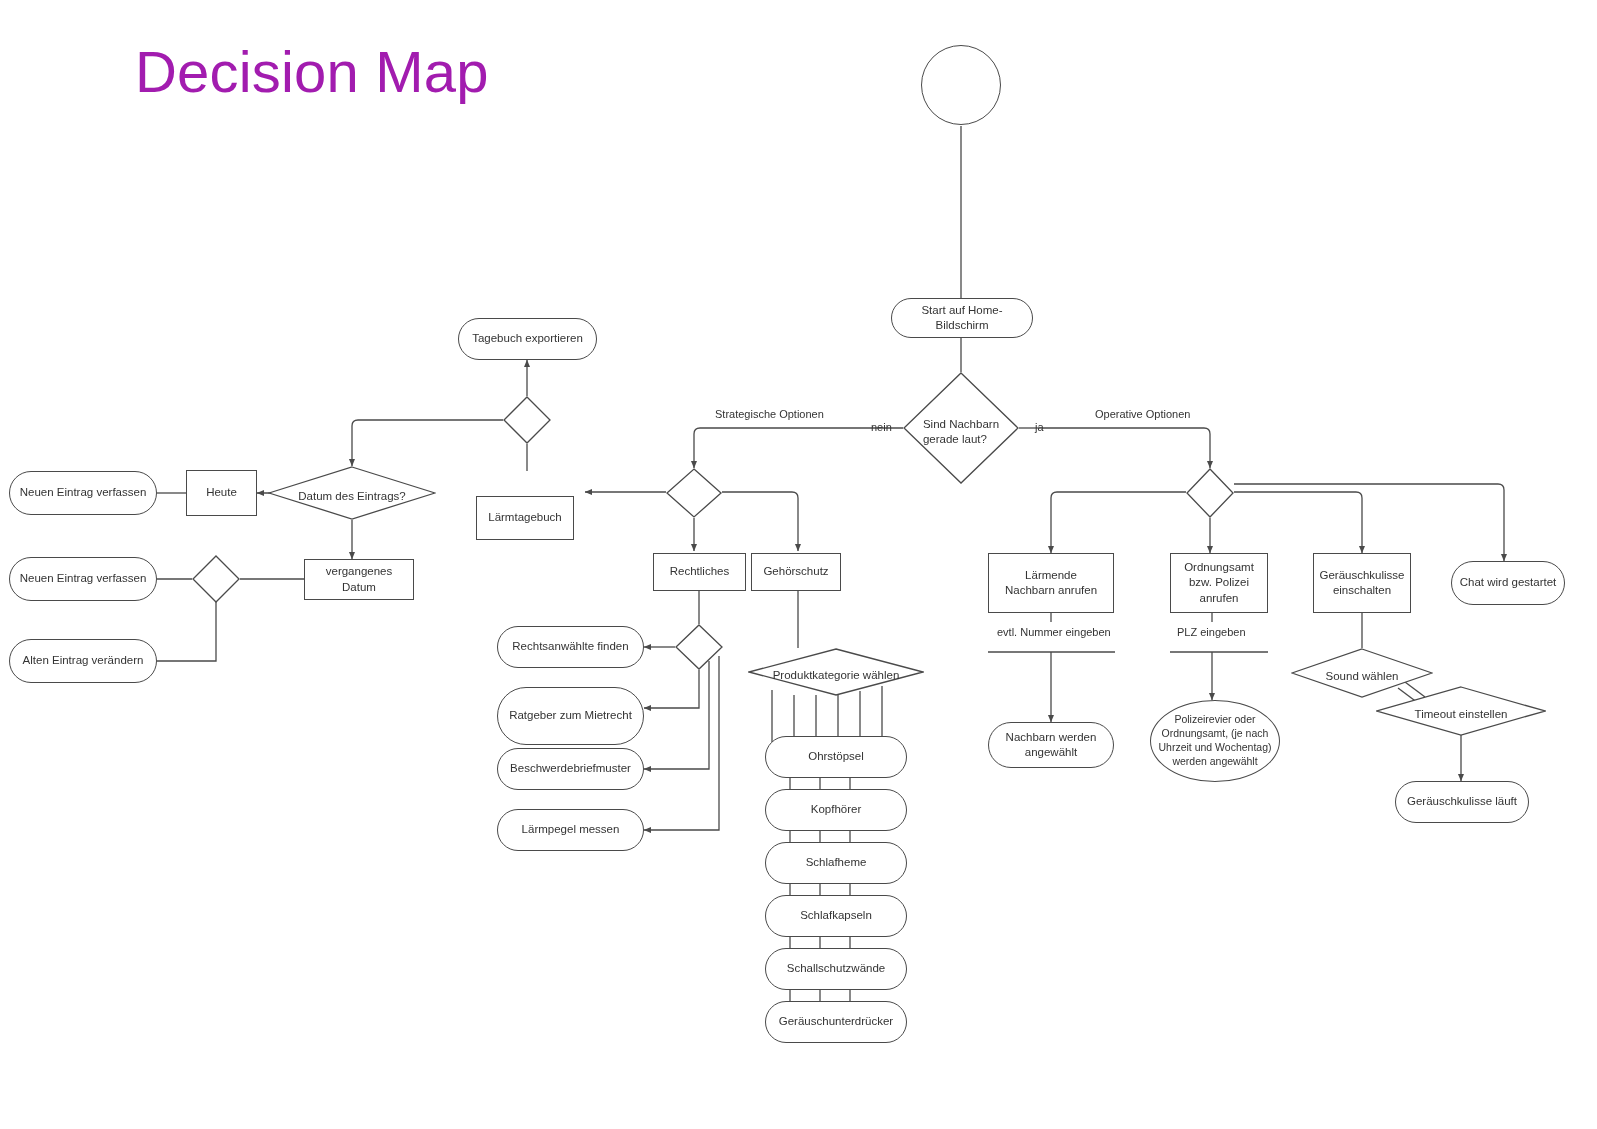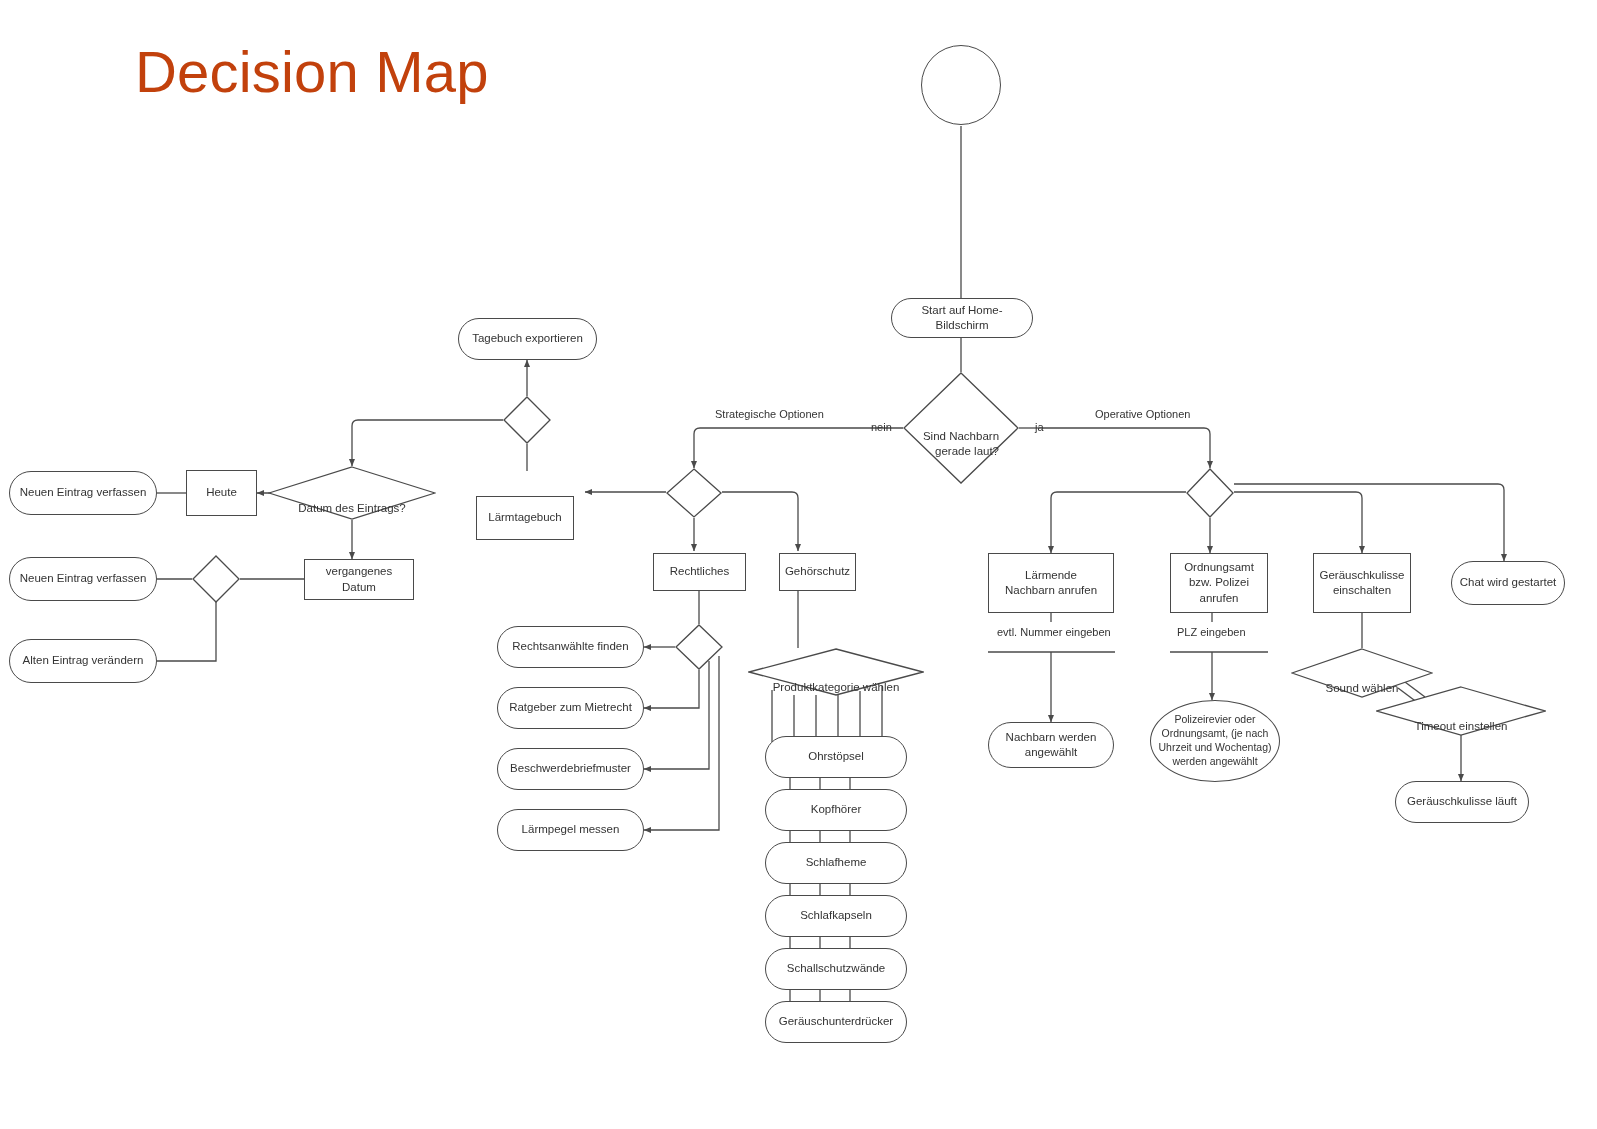--- a/index.html
+++ b/index.html
@@ -1,21 +1,21 @@
 <!DOCTYPE html>
 <html><head>
 <meta charset="utf-8">
 <style>
   html,body{margin:0;padding:0;background:#ffffff;}
   body{width:1597px;height:1129px;font-family:"Liberation Sans",sans-serif;overflow:hidden;}
   #canvas{position:relative;width:1597px;height:1129px;background:#fff;}
   #wires{position:absolute;left:0;top:0;width:1597px;height:1129px;}
   .title{
     position:absolute;left:135px;top:38px;
-    font-size:58px;font-weight:400;color:#c2410c;
+    font-size:58px;font-weight:400;color:#a21caf;
     letter-spacing:0.2px;white-space:nowrap;
   }
   .node{
     position:absolute;box-sizing:border-box;
     display:flex;align-items:center;justify-content:center;
     text-align:center;color:#333;background:#fff;
     border:1.3px solid #4a4a4a;
     font-size:11.5px;line-height:1.32;
     padding:8px 6px;
   }
@@ -23,23 +23,23 @@
   .node.round{border-radius:999px;}
   .node.circle{border-radius:50%;}
   .node.ellipse{border-radius:50%;}
   .diamond{
     position:absolute;box-sizing:border-box;
   }
   .diamond .dshape{
     position:absolute;left:0;top:0;width:100%;height:100%;
   }
   .diamond .dlabel{
-    position:absolute;left:0;top:16px;width:100%;height:100%;
+    position:absolute;left:0;top:4px;width:100%;height:100%;
     display:flex;align-items:center;justify-content:center;
-    text-align:right;color:#333;font-size:11.5px;line-height:1.32;
+    text-align:left;color:#333;font-size:11.5px;line-height:1.32;
     pointer-events:none;
   }
   .edgelabel{
     position:absolute;color:#333;font-size:11px;white-space:nowrap;
     background:transparent;
   }
 </style>
 </head>
 <body>
 
@@ -199,31 +199,31 @@
     </svg>
     <div class="dlabel"></div>
   </div>
 
   <div class="node round" style="left:9px;top:557px;width:148px;height:44px;">Neuen Eintrag verfassen</div>
 
   <div class="node round" style="left:9px;top:639px;width:148px;height:44px;">Alten Eintrag verändern</div>
 
   <div class="node rect" style="left:653px;top:553px;width:93px;height:38px;">Rechtliches</div>
 
-  <div class="node rect" style="left:751px;top:553px;width:77px;height:38px;margin-left:28px;">Gehörschutz</div>
+  <div class="node rect" style="left:751px;top:553px;width:90px;height:38px;">Gehörschutz</div>
 
   <div class="diamond" style="left:675px;top:624px;width:48px;height:46px;">
     <svg class="dshape" viewBox="0 0 48 46" xmlns="http://www.w3.org/2000/svg">
       <polygon points="24,1 47,23 24,45 1,23" fill="#fff" stroke="#4a4a4a" stroke-width="1.3"></polygon>
     </svg>
     <div class="dlabel"></div>
   </div>
 
   <div class="node round" style="left:497px;top:626px;width:147px;height:42px;">Rechtsanwählte finden</div>
-  <div class="node round" style="left:497px;top:687px;width:147px;height:42px;">Ratgeber zum Mietrecht</div>
+  <div class="node round" style="left:497px;top:687px;width:147px;height:58px;">Ratgeber zum Mietrecht</div>
   <div class="node round" style="left:497px;top:748px;width:147px;height:42px;text-align:right;">Beschwerdebriefmuster</div>
   <div class="node round" style="left:497px;top:809px;width:147px;height:42px;">Lärmpegel messen</div>
 
   <div class="diamond" style="left:748px;top:648px;width:176px;height:48px;">
     <svg class="dshape" viewBox="0 0 176 48" xmlns="http://www.w3.org/2000/svg">
       <polygon points="88,1 175,24 88,47 1,24" fill="#fff" stroke="#4a4a4a" stroke-width="1.3"></polygon>
     </svg>
     <div class="dlabel">Produktkategorie wählen</div>
   </div>
 

